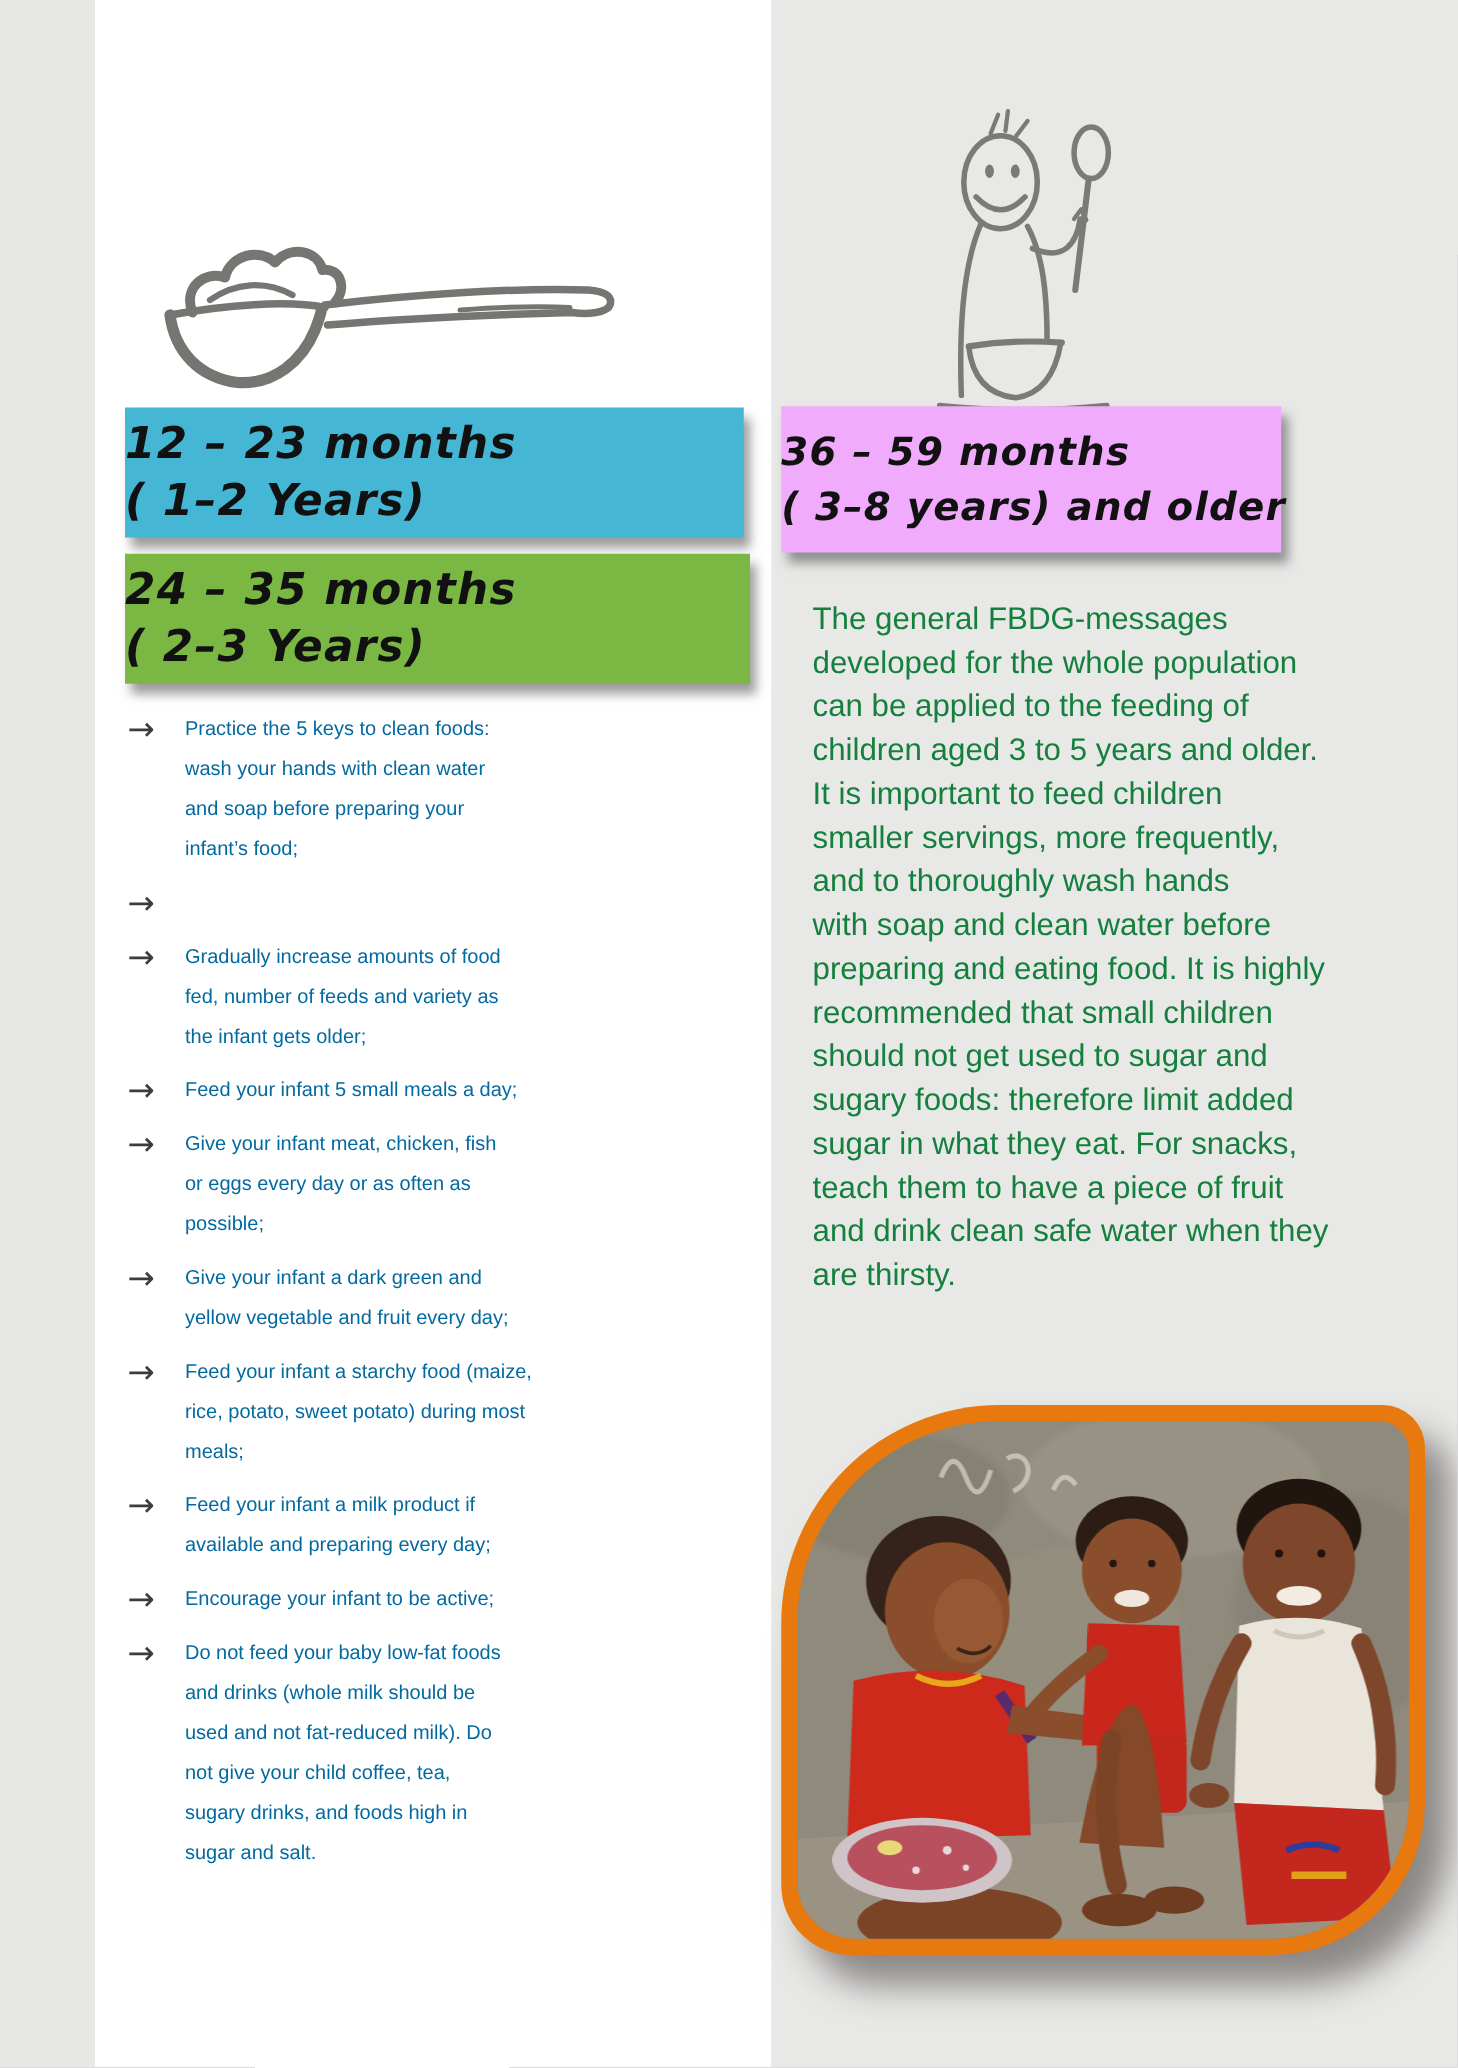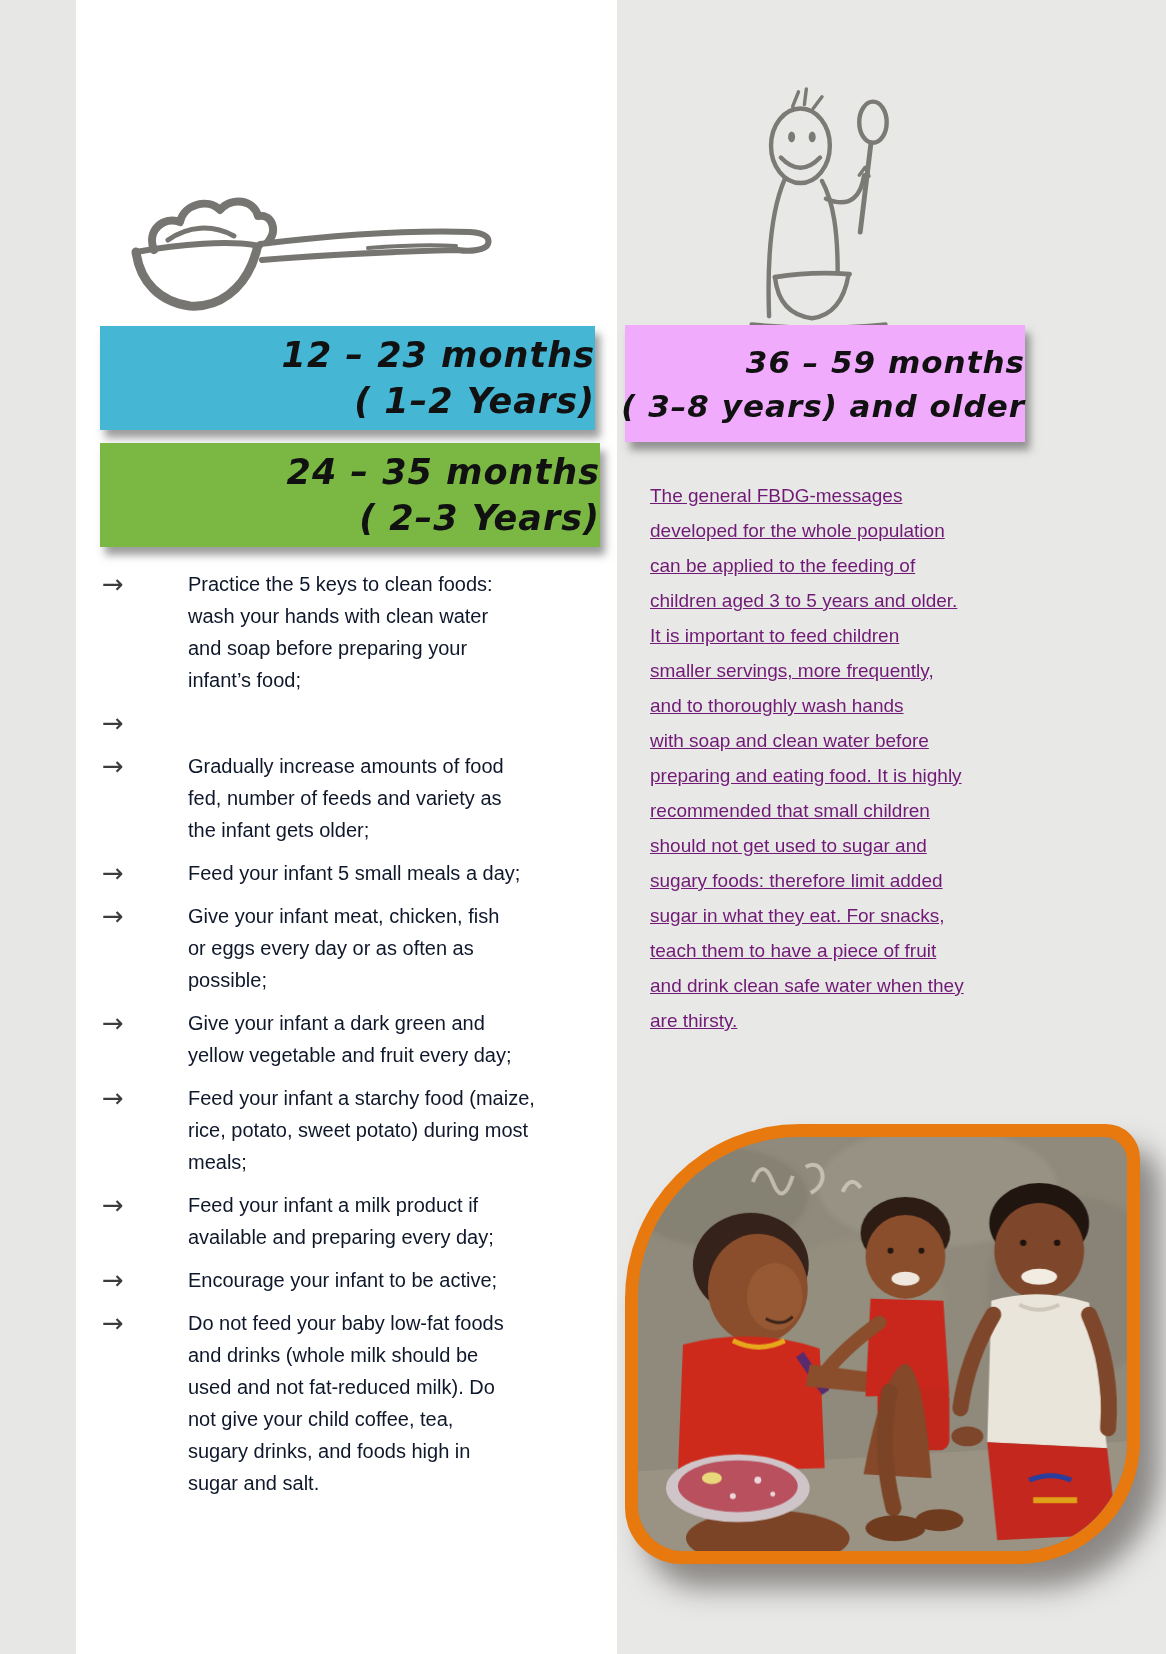--- a/index.html
+++ b/index.html
@@ -4,37 +4,37 @@
 <style>
   html,body{margin:0;padding:0;background:#bfbfbf;}
   .page{position:relative;width:1166px;height:1654px;background:#ffffff;overflow:hidden;
         font-family:"Liberation Sans",sans-serif;color:#3c3c3b;}
   .edge-strip{position:absolute;left:0;top:0;width:76px;height:100%;background:#e7e7e6;}
   .right-panel{position:absolute;left:617px;top:0;width:549px;height:100%;background:#e8e8e7;}
 
   .sketch{position:absolute;}
   .sketch svg{display:block;width:100%;height:100%;}
 
-  .banner{position:absolute;display:flex;flex-direction:column;align-items:flex-end;justify-content:center;
+  .banner{position:absolute;display:flex;flex-direction:column;align-items:flex-start;justify-content:center;
           text-align:center;font-family:"DejaVu Sans",sans-serif;font-style:italic;font-weight:600;
           color:#111;box-shadow:5px 8px 8px rgba(60,60,60,.5);}
   .banner .l1,.banner .l2{font-size:35px;line-height:46px;letter-spacing:1px;white-space:nowrap;}
   .banner-blue{left:100px;top:326px;width:495px;height:104px;background:#45b6d4;}
   .banner-green{left:100px;top:443px;width:500px;height:104px;background:#7ab843;}
   .banner-yellow{left:625px;top:325px;width:400px;height:117px;background:#f0abfc;}
   .banner-yellow .l1,.banner-yellow .l2{font-size:31px;line-height:44px;}
 
   .bullets{position:absolute;left:102px;top:568px;width:508px;}
   .bullet{display:flex;margin-bottom:11px;}
   .bullet .arrow{flex:0 0 46px;width:46px;font-family:"DejaVu Sans",sans-serif;
                  font-size:26px;line-height:32px;color:#3c3c3b;}
-  .bullet .txt{white-space:pre-line;font-size:20px;line-height:32px;color:#0f172a;margin-left:40px;}
+  .bullet .txt{white-space:pre-line;font-size:16px;line-height:32px;color:#0369a1;}
 
   .paragraph{position:absolute;left:650px;top:478px;width:480px;white-space:pre-line;
-             font-size:19px;line-height:35px;color:#701a75;text-decoration:underline;}
+             font-size:25px;line-height:35px;color:#15803d;}
 
   .photo-frame{position:absolute;left:625px;top:1124px;width:515px;height:440px;background:#e8790f;
                border-radius:175px 34px 122px 56px;box-shadow:20px 24px 28px rgba(45,40,35,.5);
                padding:13px;box-sizing:border-box;}
   .photo{width:100%;height:100%;border-radius:162px 24px 110px 46px;overflow:hidden;background:#8f8a7c;}
   .photo svg{display:block;width:100%;height:100%;}
 </style>
 </head>
 <body>
 

